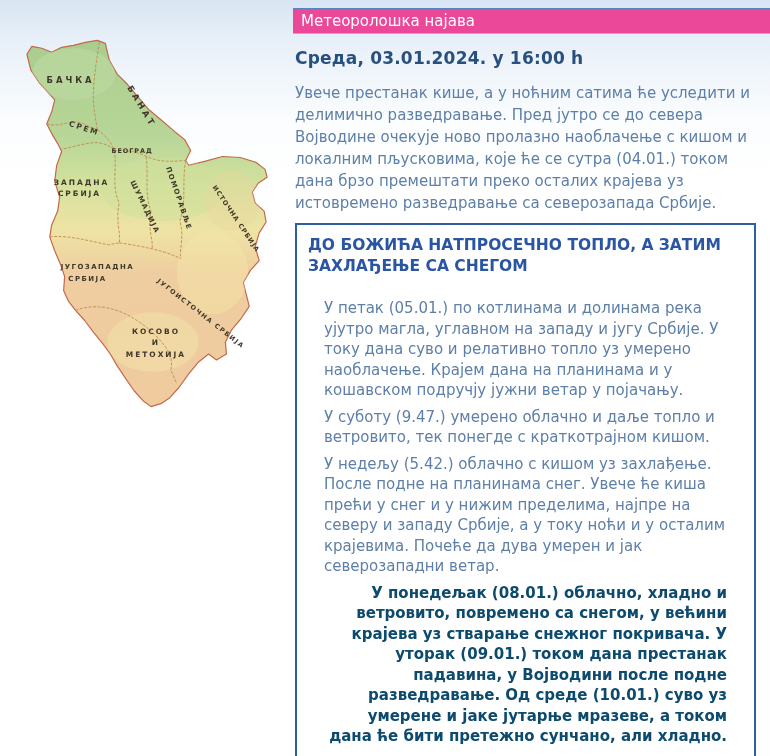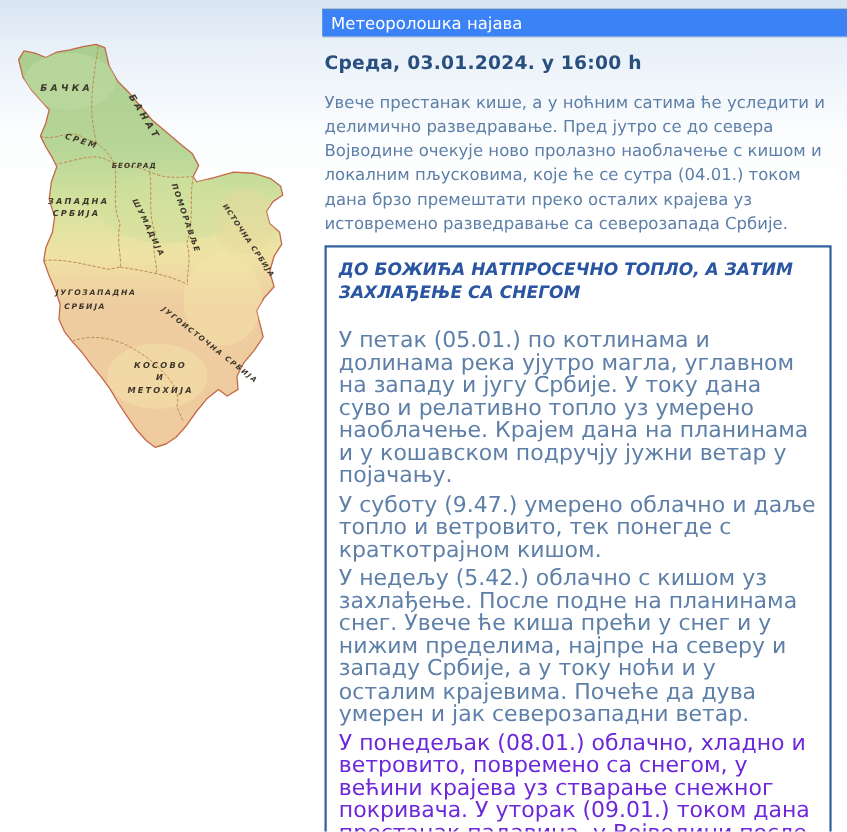--- a/index.html
+++ b/index.html
@@ -1,41 +1,41 @@
 <!DOCTYPE html>
 <html><head>
 <meta charset="utf-8">
 <style>
   html,body{margin:0;padding:0;}
   body{
     width:770px;height:756px;position:relative;overflow:hidden;
     font-family:"DejaVu Sans","Liberation Sans",sans-serif;
     background:linear-gradient(180deg,#d8e5f2 0px,#e7eff8 38px,#fbfdfe 120px,#ffffff 180px);
   }
-  .map-wrap{position:absolute;left:4px;top:12px;width:268px;height:418px;font-style:italic;}
+  .map-wrap{position:absolute;left:14px;top:12px;width:268px;height:418px;}
   .map-wrap svg{width:100%;height:100%;display:block;}
   .map-label{font-weight:bold;fill:#3f372b;text-anchor:middle;font-family:"DejaVu Sans",sans-serif;}
   .ls3{font-size:8.5px;letter-spacing:3px;}
   .ls2{font-size:7.5px;letter-spacing:2px;}
   .ls15{font-size:7px;letter-spacing:1.5px;}
   .ls1{font-size:6.5px;letter-spacing:1px;}
   .lsb{font-size:6.5px;letter-spacing:1.5px;}
 
   .content{position:absolute;left:293px;top:0;width:477px;}
   .title-bar{
-    margin-top:8px;height:24px;background:#3b82f6;border-top:1px solid #5585bd;
+    margin-top:8px;height:24px;background:#ec4899;border-top:1px solid #5585bd;
     color:#fff;font-size:15px;line-height:24px;padding-left:8px;
     box-shadow:0 1px 0 #9db9d6;
   }
   .date{margin:15px 0 0 2px;font-size:17px;font-weight:bold;color:#28507f;letter-spacing:.2px;}
   .intro{margin:14px 18px 0 2px;font-size:15px;line-height:22px;color:#5d7fa8;}
   .box{margin:9px 14px 0 2px;border:2px solid #2f5f9e;padding:6px 11px 8px;background:rgba(255,255,255,.35);}
-  .box h3{margin:4px 0 21px;font-size:15.5px;line-height:21px;color:#2a55a2;font-style:italic;}
-  .box p{margin:6px 0;font-size:20px;line-height:20.5px;color:#5d7fa8;}
-  .box p.bold{font-weight:normal;color:#6d28d9;}
+  .box h3{margin:4px 0 21px;font-size:15.5px;line-height:21px;color:#2a55a2;}
+  .box p{margin:6px 16px;font-size:15px;line-height:20.5px;color:#5d7fa8;}
+  .box p.bold{font-weight:bold;color:#0c4a6e;text-align:right;}
 </style>
 </head>
 <body>
 
 <div class="map-wrap">
   <svg viewBox="0 0 270 420" aria-hidden="true">
     <defs>
       <linearGradient id="terr" x1="0" y1="0" x2="0" y2="1">
         <stop offset="0" stop-color="#a9cd8f"></stop>
         <stop offset="0.26" stop-color="#b7d697"></stop>

